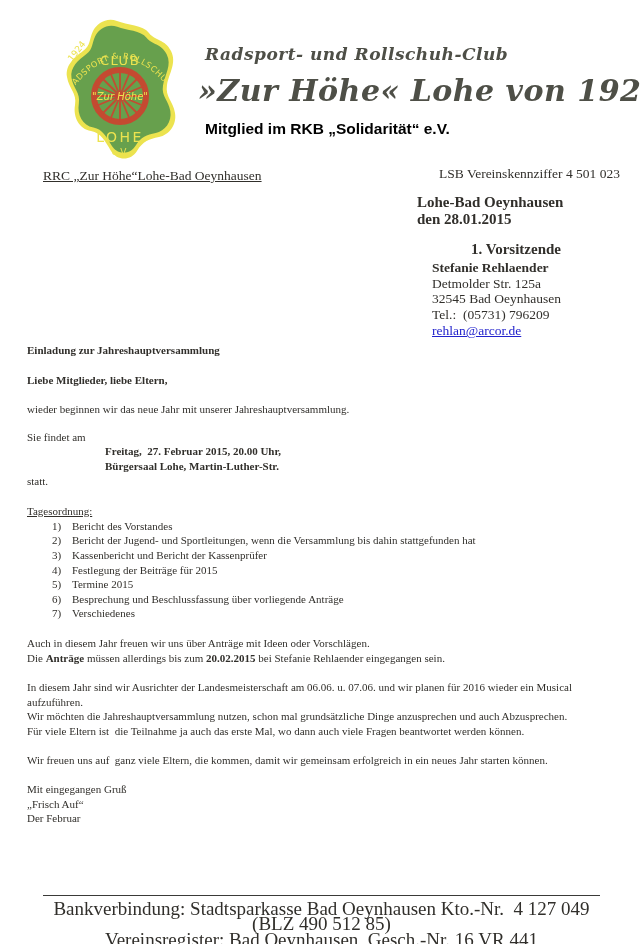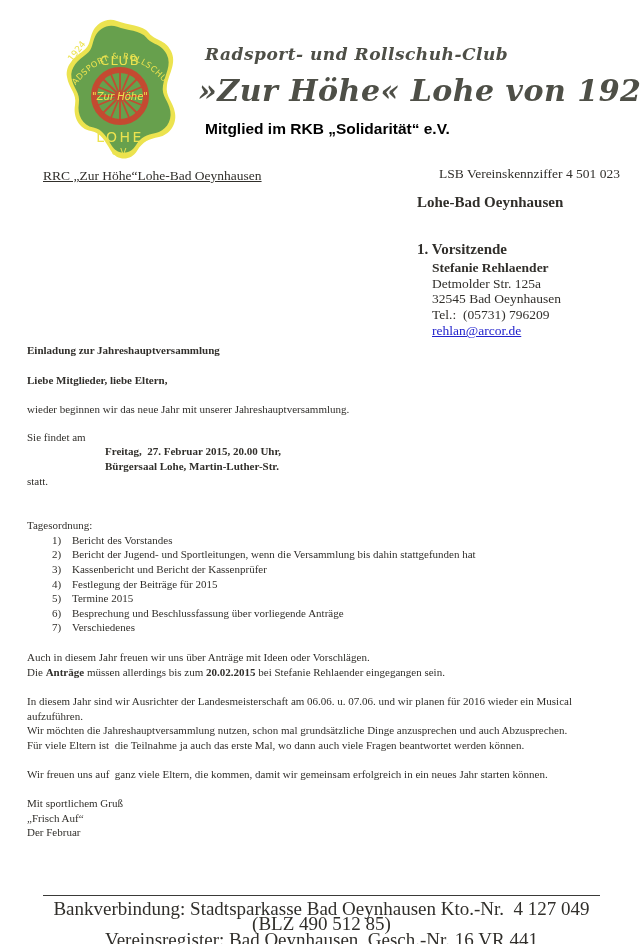--- a/index.html
+++ b/index.html
@@ -17,34 +17,34 @@
   .membership{font-family:"Liberation Sans", sans-serif;font-weight:bold;
               font-size:15.5px;color:#000000;margin-top:12px;margin-left:7px;}
   
   .ref-left{position:absolute;left:43px;top:168px;font-size:13.5px;
             text-decoration:underline;}
   .ref-right{position:absolute;left:439px;top:166px;font-size:13.5px;}
   
   .dateblock{position:absolute;left:417px;top:194px;font-weight:bold;font-size:15px;
              line-height:17px;}
   .contact{position:absolute;left:417px;top:242px;font-size:13.5px;line-height:15.8px;}
-  .contact .role{font-weight:bold;font-size:15px;margin-bottom:2px;}
+  .contact .role{font-weight:bold;font-size:15px;margin-bottom:2px;text-align:right;}
   .contact .inner{margin-left:15px;}
   .contact .name{font-weight:bold;}
   .contact a{color:#2222cc;text-decoration:underline;}
   
   .letter{position:absolute;left:27px;top:338px;width:560px;font-size:11px;
           line-height:14.6px;}
   .b{font-weight:bold;}
   .subject{font-weight:bold;margin-top:5px;}
   .salutation{font-weight:bold;margin-top:15px;}
   .intro{margin-top:15px;}
   .findet{margin-top:13px;}
   .eventline{font-weight:bold;padding-left:78px;}
-  .agenda-title{margin-top:30px;}
+  .agenda-title{text-decoration:underline;margin-top:16px;}
   .agenda{margin:0;padding:0;list-style:none;}
   .agenda li{display:flex;}
   .agenda .num{width:20px;margin-left:25px;flex:0 0 auto;}
   .par{margin-top:15px;}
   .closing{margin-top:14px;}
   
   .footer{position:absolute;left:43px;top:895px;width:557px;text-align:center;
           font-size:19px;line-height:15.4px;}
   .footer .rule{border-top:1.5px solid #3a3a38;margin-bottom:5px;}
 </style>
@@ -93,20 +93,21 @@
   <div class="club-type t">Radsport- und Rollschuh-Club</div>
   <div class="club-name t">»Zur Höhe« Lohe von 1924 e. V.</div>
   <div class="membership t">Mitglied im RKB „Solidarität“ e.V.</div>
 </div>
 
 <div class="ref-left t">RRC „Zur Höhe“Lohe-Bad Oeynhausen</div>
 <div class="ref-right t">LSB Vereinskennziffer 4 501 023</div>
 
 <div class="dateblock">
   <div class="t">Lohe-Bad Oeynhausen</div>
+  <div class="t">den 28.01.2015</div>
 </div>
 
 <div class="contact">
   <div class="role t">1. Vorsitzende</div>
   <div class="inner">
     <div class="name t">Stefanie Rehlaender</div>
     <div class="t">Detmolder Str. 125a</div>
     <div class="t">32545 Bad Oeynhausen</div>
     <div class="t">Tel.:  (05731) 796209</div>
     <div><a href="#">rehlan@arcor.de</a></div>
@@ -161,21 +162,21 @@
 
   <div class="par">
     <div class="t">In diesem Jahr sind wir Ausrichter der Landesmeisterschaft am 06.06. u. 07.06. und wir planen für 2016 wieder ein Musical aufzuführen.</div>
     <div class="t">Wir möchten die Jahreshauptversammlung nutzen, schon mal grundsätzliche Dinge anzusprechen und auch Abzusprechen.</div>
     <div class="t">Für viele Eltern ist  die Teilnahme ja auch das erste Mal, wo dann auch viele Fragen beantwortet werden können.</div>
   </div>
 
   <div class="par t">Wir freuen uns auf  ganz viele Eltern, die kommen, damit wir gemeinsam erfolgreich in ein neues Jahr starten können.</div>
 
   <div class="closing">
-    <div class="t">Mit sportlichem Gruß</div>
+    <div class="t">Mit eingegangen Gruß</div>
     <div class="t">„Frisch Auf“</div>
     <div class="t">Der Februar</div>
   </div>
 </div>
 
 <div class="footer">
   <div class="rule"></div>
   <div class="t">Bankverbindung: Stadtsparkasse Bad Oeynhausen Kto.-Nr.  4 127 049 (BLZ 490 512 85)</div>
   <div class="t">Vereinsregister: Bad Oeynhausen, Gesch.-Nr. 16 VR 441</div>
 </div>

